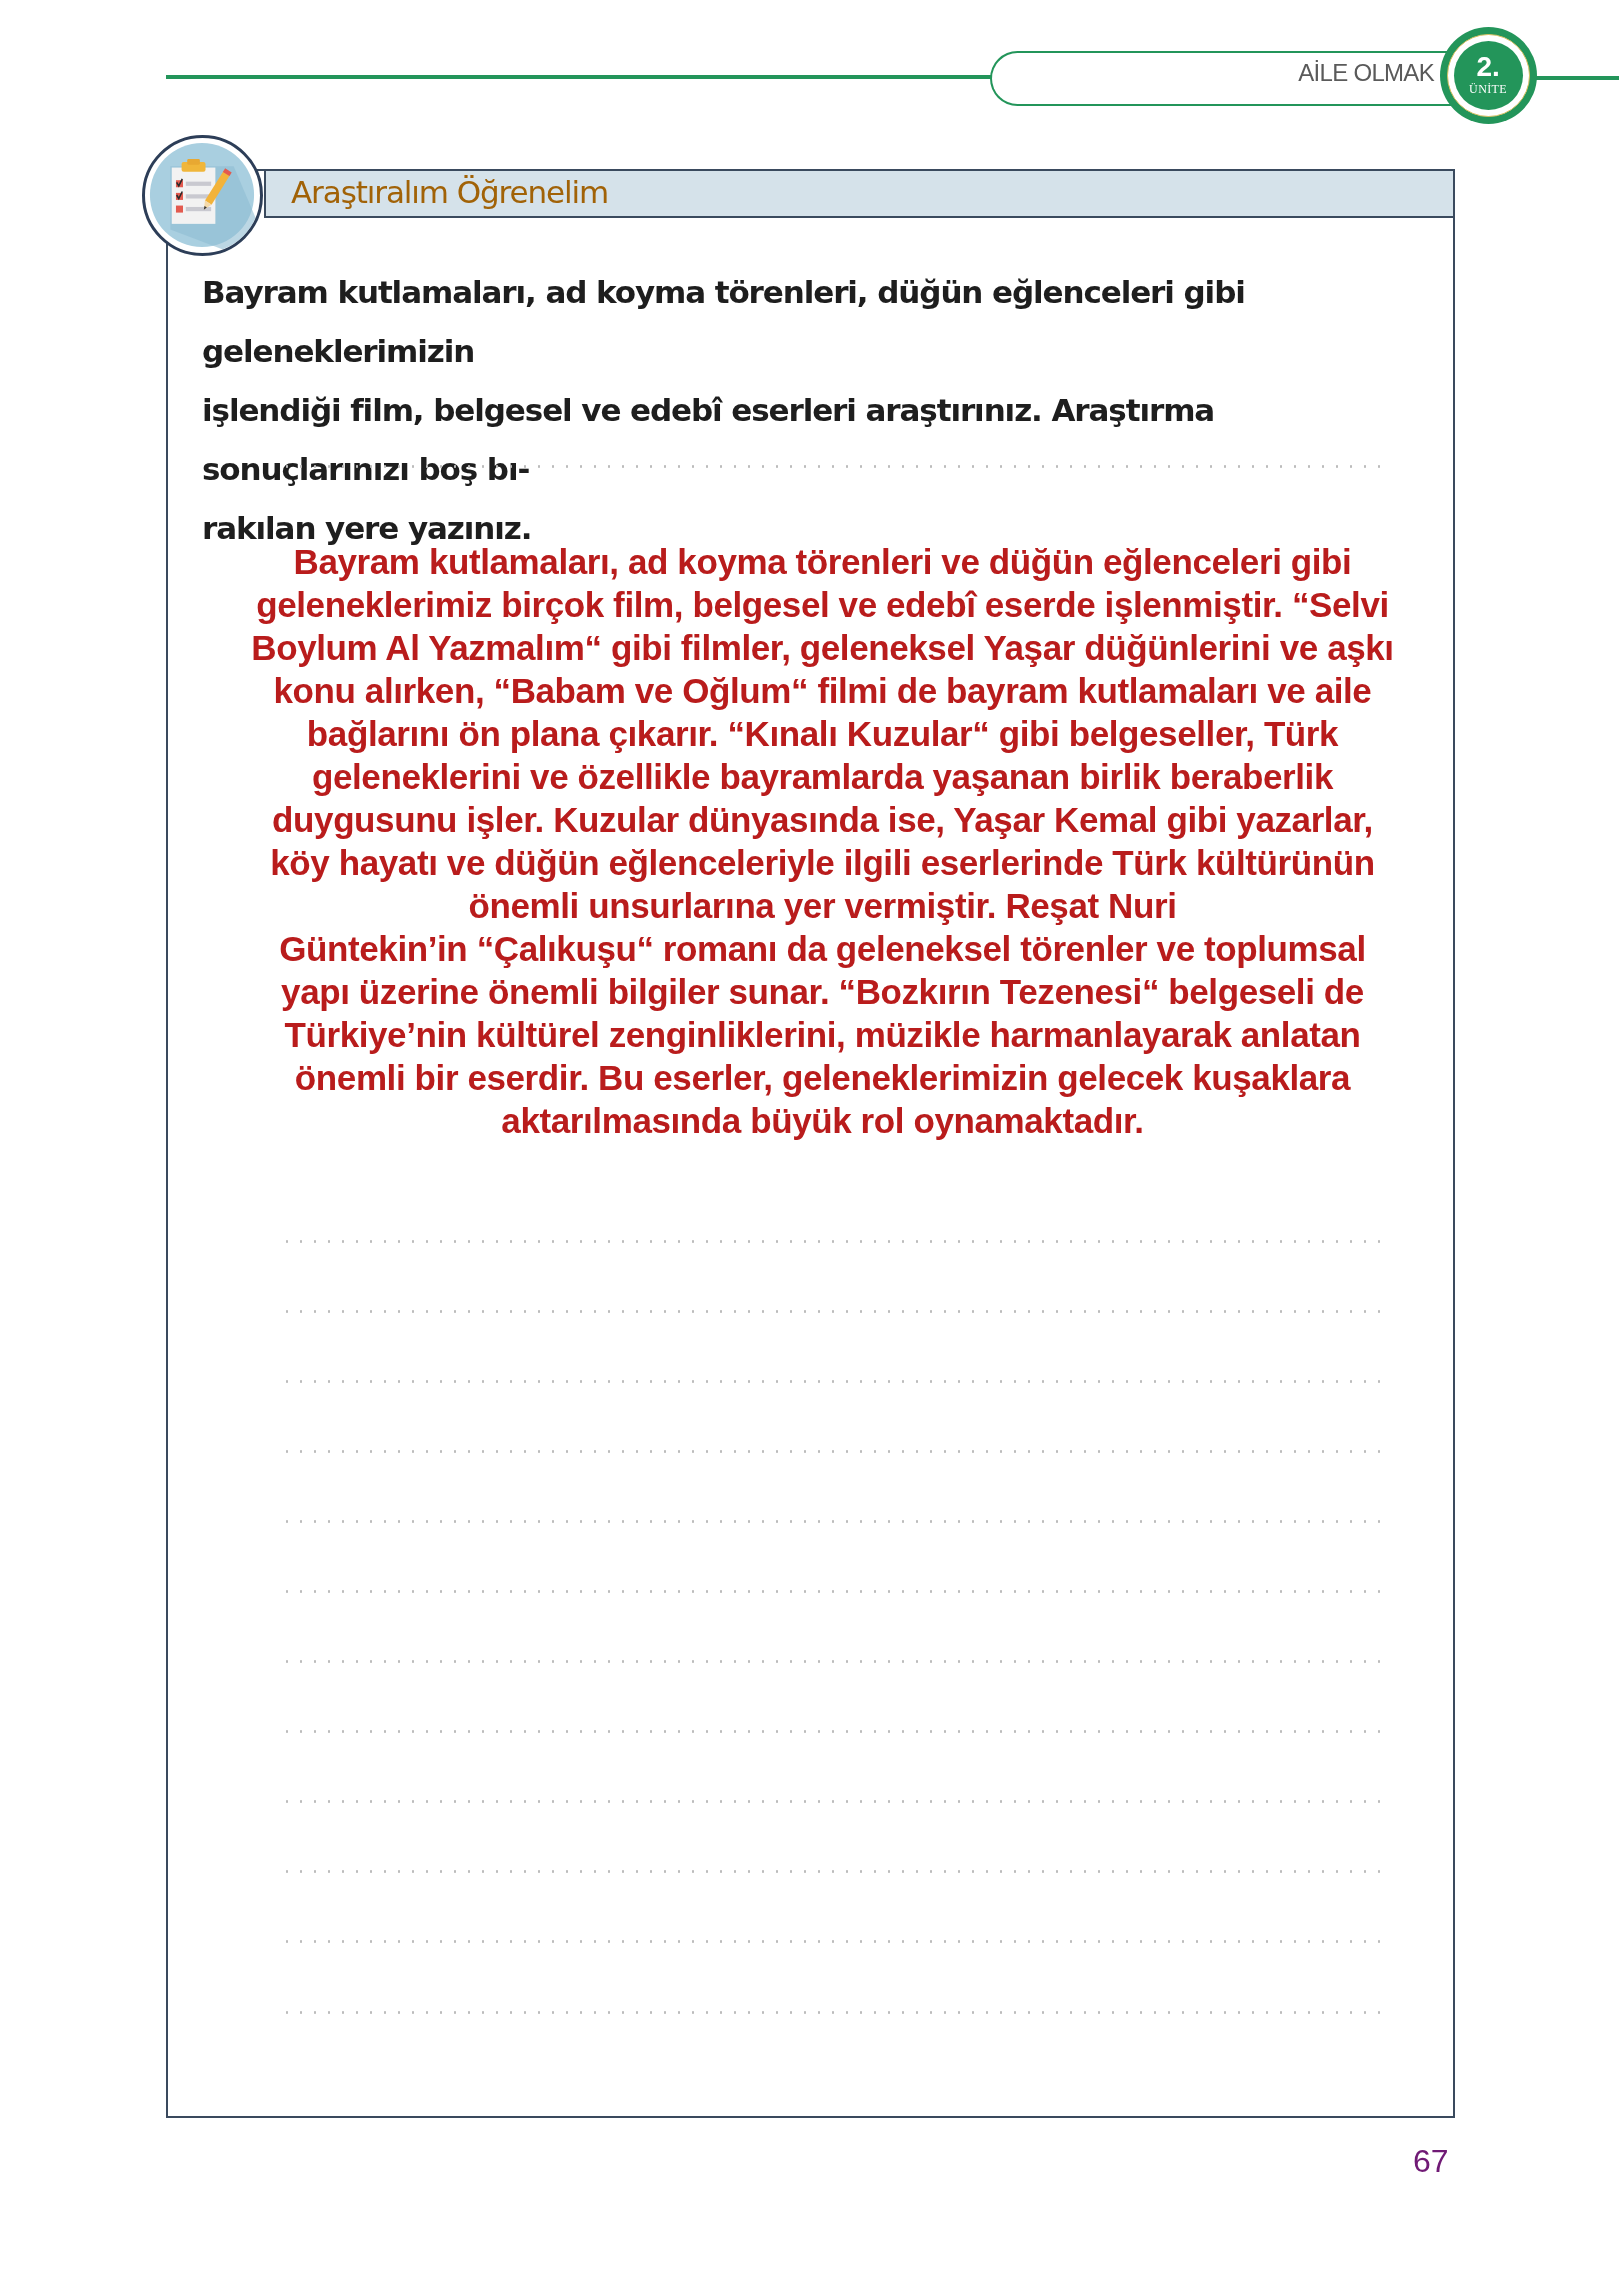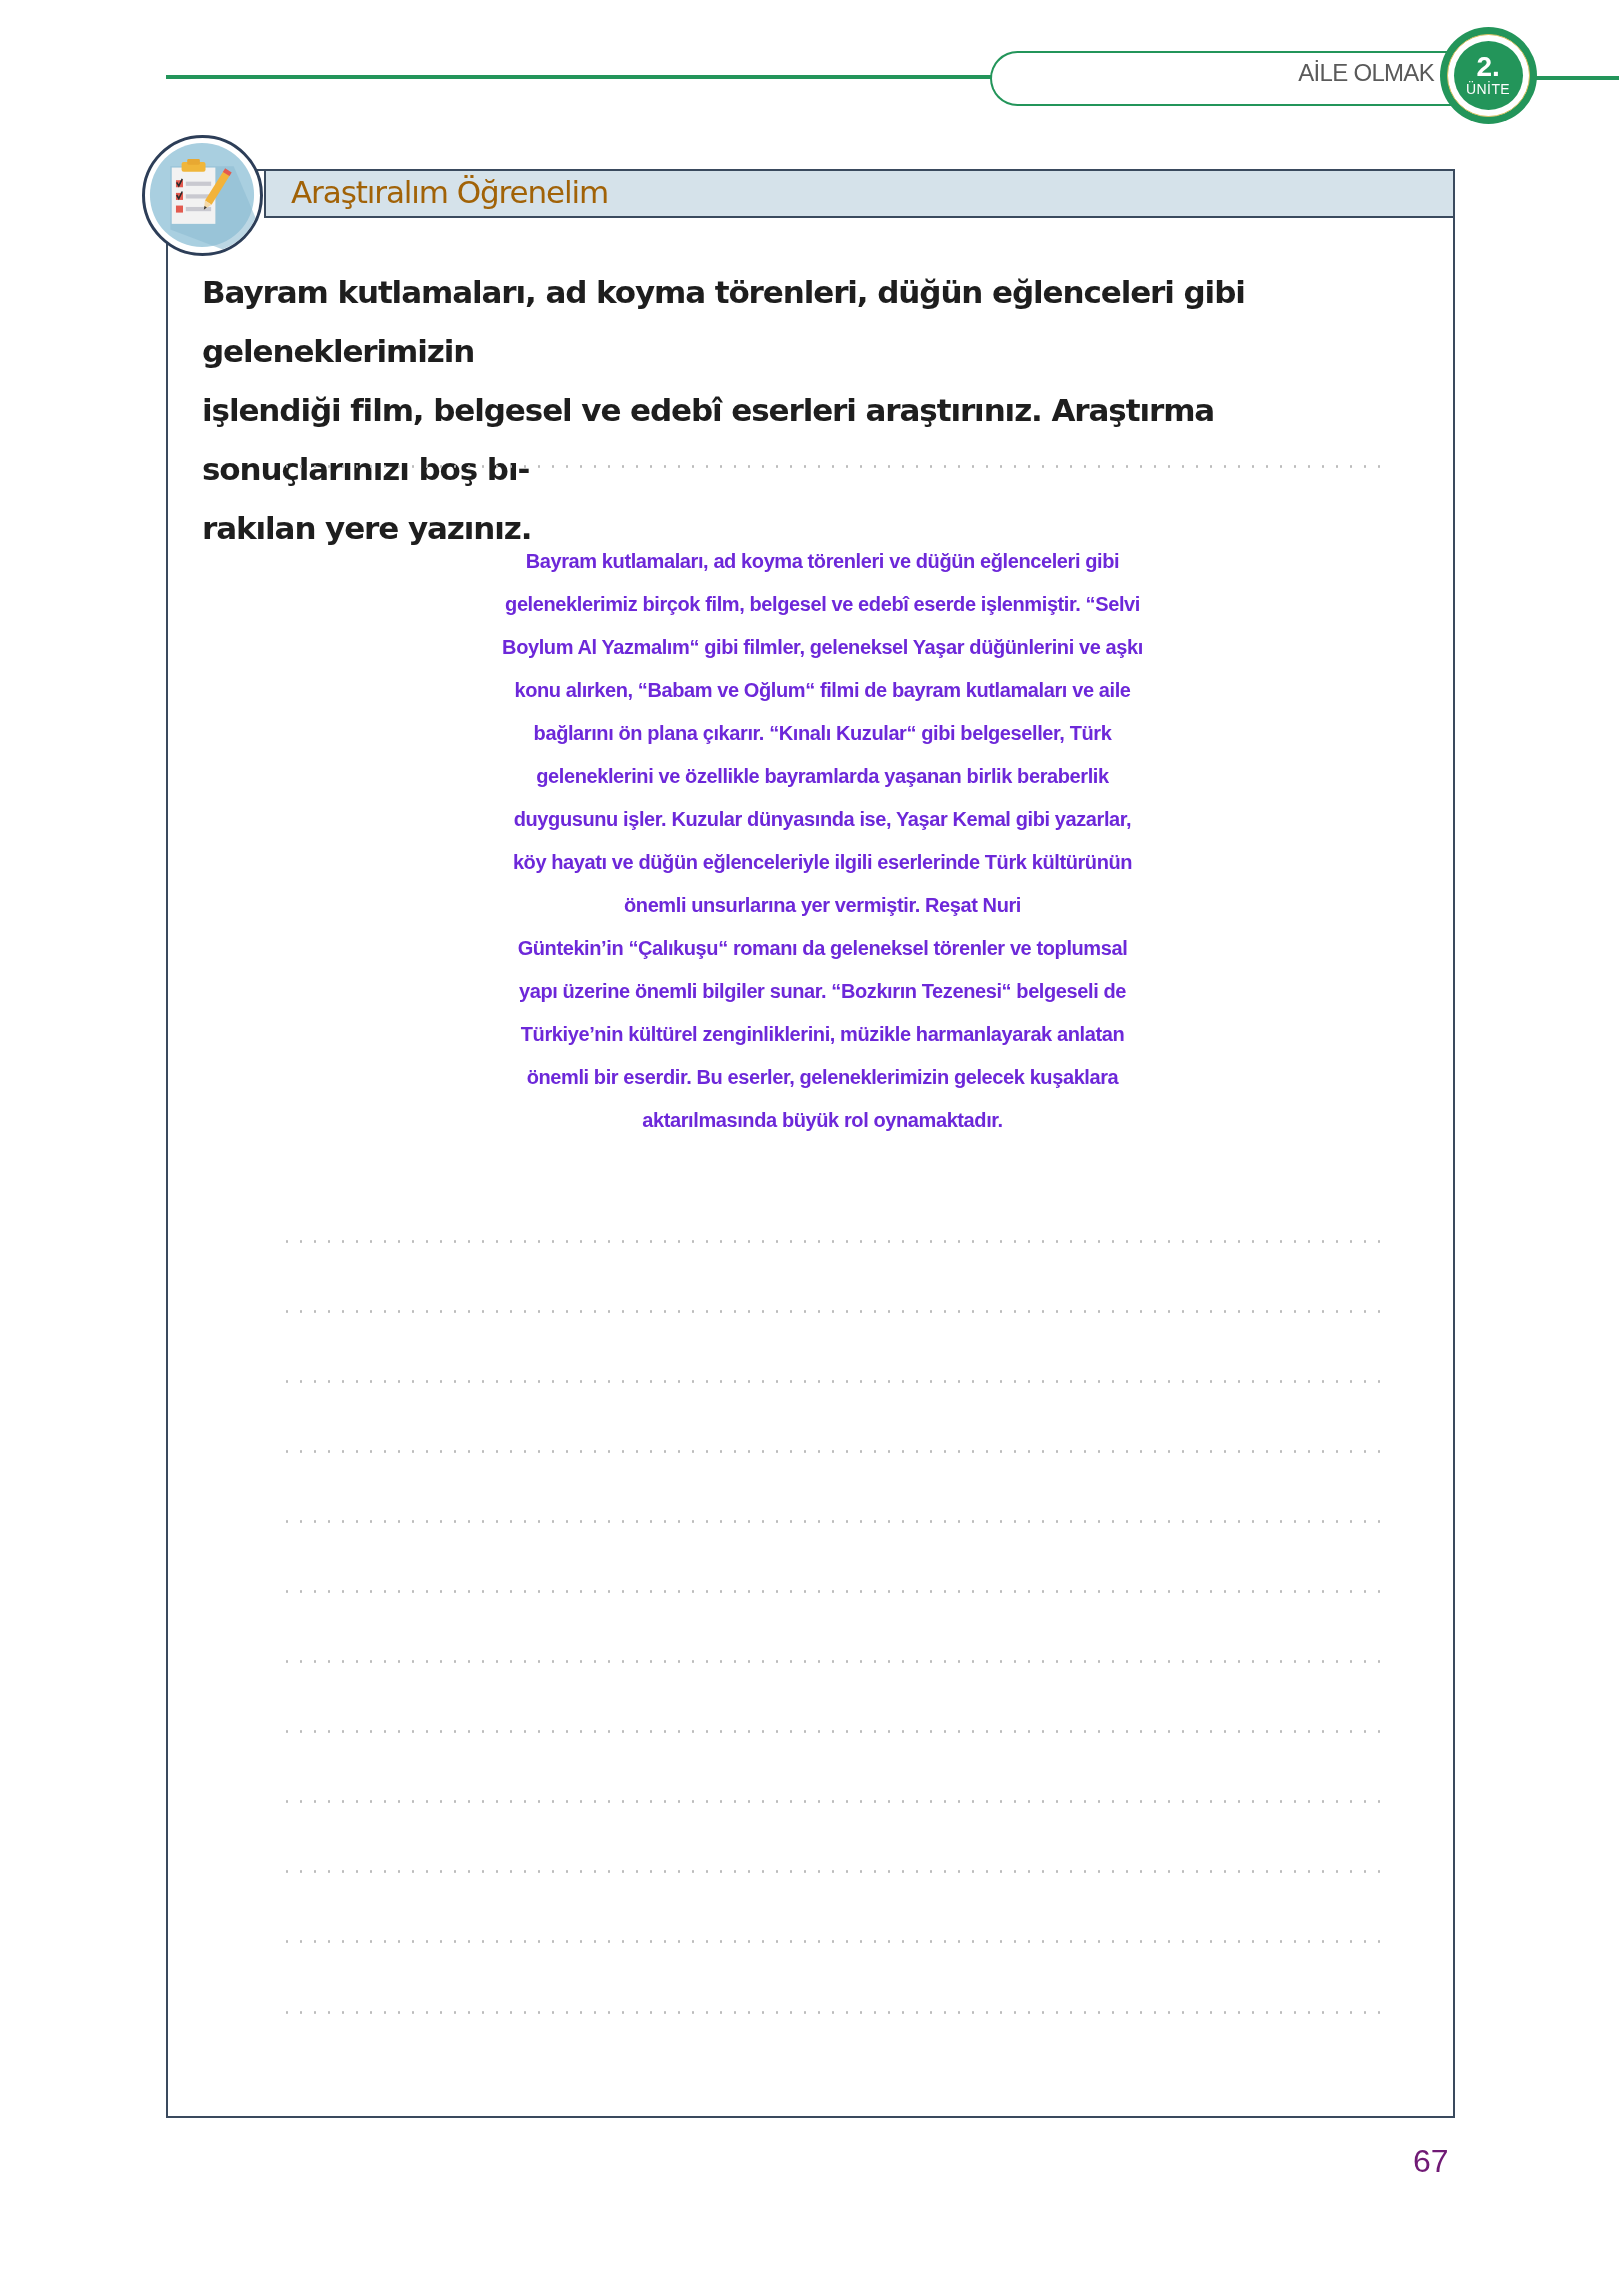--- a/index.html
+++ b/index.html
@@ -13,42 +13,42 @@
   .hdr-title { position: absolute; left: 1237px; top: 59px; width: 197px; text-align: right;
                font-size: 24px; color: #5a5a5a; letter-spacing: -0.7px; }
   .hdr-line-right { position: absolute; left: 1533px; top: 76px; width: 87px; height: 3.5px; background: #23955a; }
   .unit-ring { position: absolute; left: 1440px; top: 27px; width: 97px; height: 97px; border-radius: 50%;
                background: #23955a; box-sizing: border-box; }
   .unit-ring-inner { position: absolute; left: 7px; top: 7px; width: 83px; height: 83px; border-radius: 50%;
                      background: #fff; border: 1.4px solid #d8c060; box-sizing: border-box; }
   .unit-disc { position: absolute; left: 5.6px; top: 5.6px; width: 69px; height: 69px; border-radius: 50%; background: #23955a;
                display: flex; flex-direction: column; align-items: center; justify-content: center; color: #fff; }
   .unit-num { font-size: 28px; font-weight: bold; line-height: 28px; }
-  .unit-label { font-size: 14px; line-height: 17px; letter-spacing: 0.4px; }
+  .unit-label { font-size: 12px; line-height: 17px; letter-spacing: 0.4px; font-family: Liberation Serif, serif; }
 
   
   .box { position: absolute; left: 166px; top: 169px; width: 1289px; height: 1949px;
          border: 2.1px solid #3a4a5e; box-sizing: border-box; background: #fff; }
   .box-header { position: absolute; left: 264px; top: 169px; width: 1191px; height: 49px;
                 background: #d5e2ea; border: 2.1px solid #3a4a5e; box-sizing: border-box; }
   .box-title { position: absolute; left: 291px; top: 174px; font-size: 31px; color: #a16207; font-weight: normal;
                font-family: "DejaVu Sans", sans-serif; letter-spacing: -1.1px; }
   .icon-badge { position: absolute; left: 142px; top: 135px; width: 121px; height: 121px; border-radius: 50%;
                 background: #fff; border: 3.5px solid #2d3e58; box-sizing: border-box; overflow: hidden; }
   .icon-badge svg { position: absolute; left: 0; top: 0; }
 
   .prompt { position: absolute; left: 202px; top: 263px; width: 1223px; font-size: 31px; line-height: 59px;
             color: #1e1e1e; font-weight: bold; font-family: "DejaVu Sans", sans-serif; letter-spacing: -1.1px; }
 
   .dotrow { position: absolute; left: 280px; width: 1111px; height: 2.8px;
             background-image: radial-gradient(circle, #bcbcbc 1.1px, transparent 1.4px);
             background-size: 14px 2.8px; background-repeat: repeat-x; }
 
   .answer { position: absolute; left: 232px; top: 540px; width: 1181px; text-align: center;
-            color: #6d28d9; font-weight: bold; font-size: 20px; line-height: 43px; letter-spacing: -0.4px;
+            color: #b91c1c; font-weight: bold; font-size: 35px; line-height: 43px; letter-spacing: -0.4px;
             font-family: "Liberation Sans", sans-serif; }
   .answer span { display: block; white-space: nowrap; }
 
   .page-num { position: absolute; left: 1413px; top: 2143px; font-size: 32px; color: #701a75; }
 </style>
 </head>
 <body>
 
 <div class="hdr-line-left"></div>
 <div class="hdr-pill"></div>

